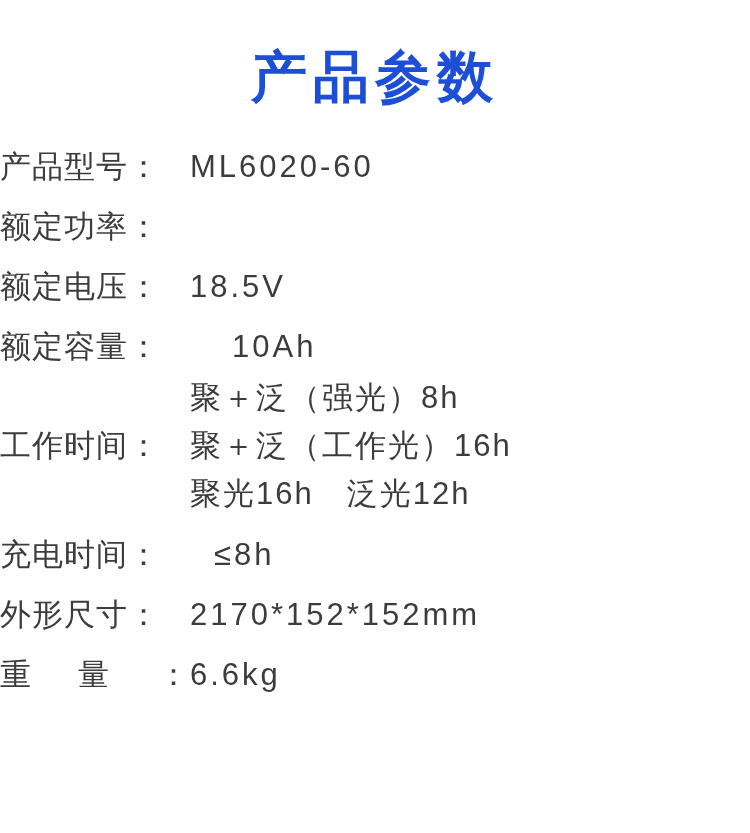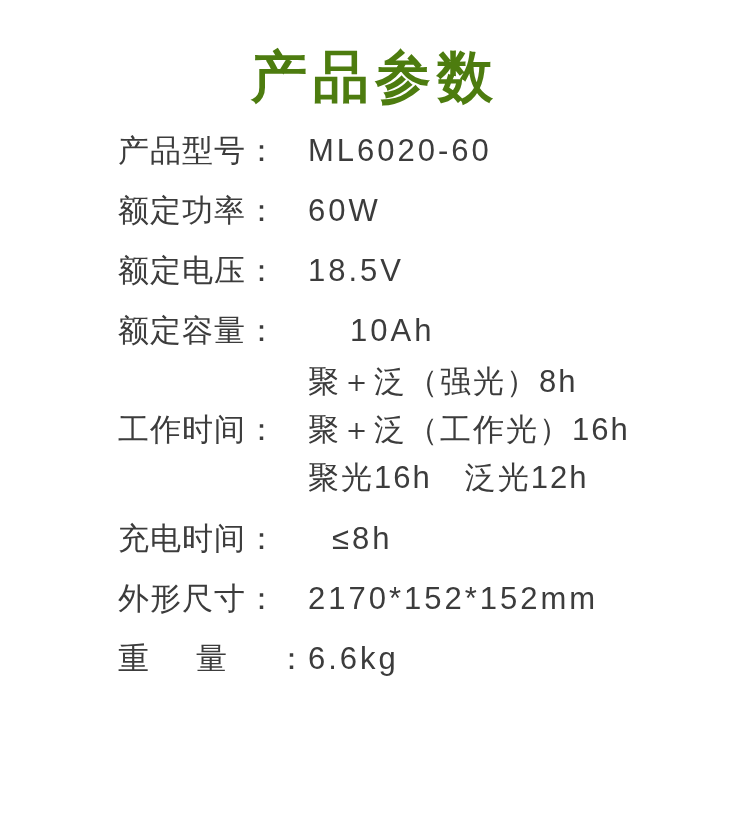--- a/index.html
+++ b/index.html
@@ -18,27 +18,26 @@
     position: relative;
     width: 750px;
     height: 833px;
     background: #ffffff;
   }
   .title {
     text-align: center;
     font-size: 56px;
     font-weight: bold;
     letter-spacing: 6px;
-    color: #4d7c0f;
+    color: #1d4ed8;
     padding-top: 46px;
     line-height: 1.1;
   }
   .spec-table {
-    margin-top: 20px;
-    padding-left: 118px;
+    margin-top: 36px;
   }
   .row {
     display: flex;
     align-items: flex-start;
     margin-bottom: 14px;
   }
   .row.tight {
     margin-bottom: 4px;
     gap: 42px;
   }
@@ -92,21 +91,20 @@
 
   <div class="spec-table">
 
     <div class="row">
       <div class="label">产品型号：</div>
       <div class="value mono-ish">ML6020-60</div>
     </div>
 
     <div class="row">
       <div class="label">额定功率：</div>
-      <div class="value mono-ish">60W</div>
     </div>
 
     <div class="row">
       <div class="label">额定电压：</div>
       <div class="value mono-ish">18.5V</div>
     </div>
 
     <div class="row tight">
       <div class="label">额定容量：</div>
       <div class="value mono-ish">10Ah</div>

